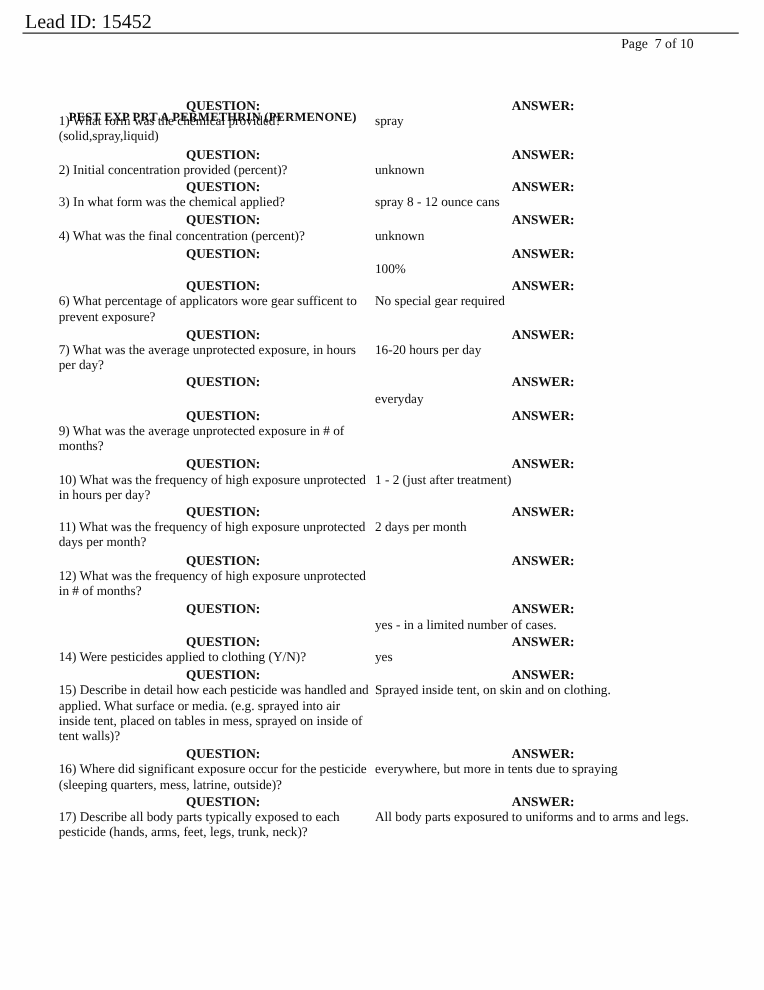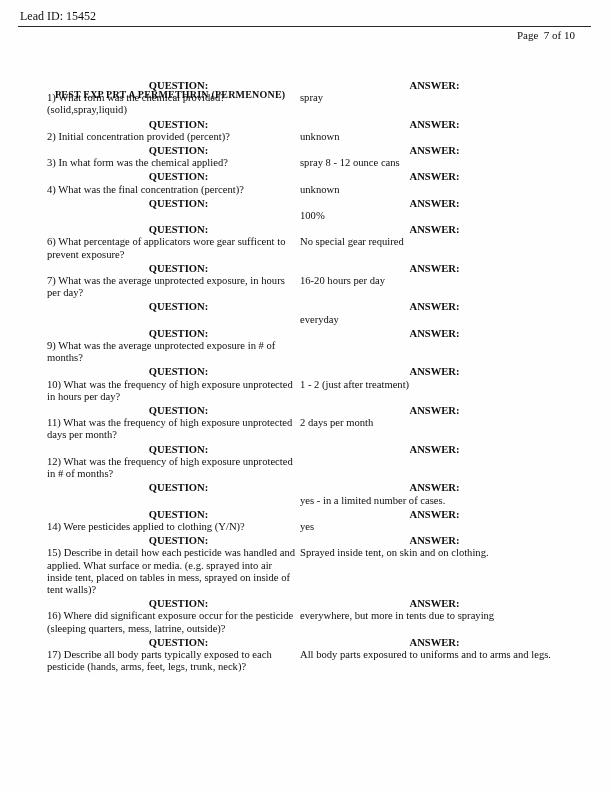--- a/index.html
+++ b/index.html
@@ -14,34 +14,34 @@
     background: #fefefe;
     font-family: "Liberation Serif", "DejaVu Serif", serif;
     color: #0d0d0d;
     overflow: hidden;
     box-sizing: border-box;
   }
   .lead-id {
     position: absolute;
     left: 20px;
     top: 9px;
-    font-size: 12px;
+    font-size: 16px;
     white-space: pre;
   }
   .rule {
     position: absolute;
     left: 18px;
     right: 20px;
     top: 26px;
     border-top: 1.3px solid #2a2a2a;
     height: 0;
   }
   .page-num {
     position: absolute;
-    right: 36px;
+    right: 56px;
     top: 29px;
     font-size: 11px;
     white-space: pre;
   }
   .doc-title {
     position: absolute;
     left: 55px;
     top: 61px;
     font-size: 10px;
     font-weight: bold;

